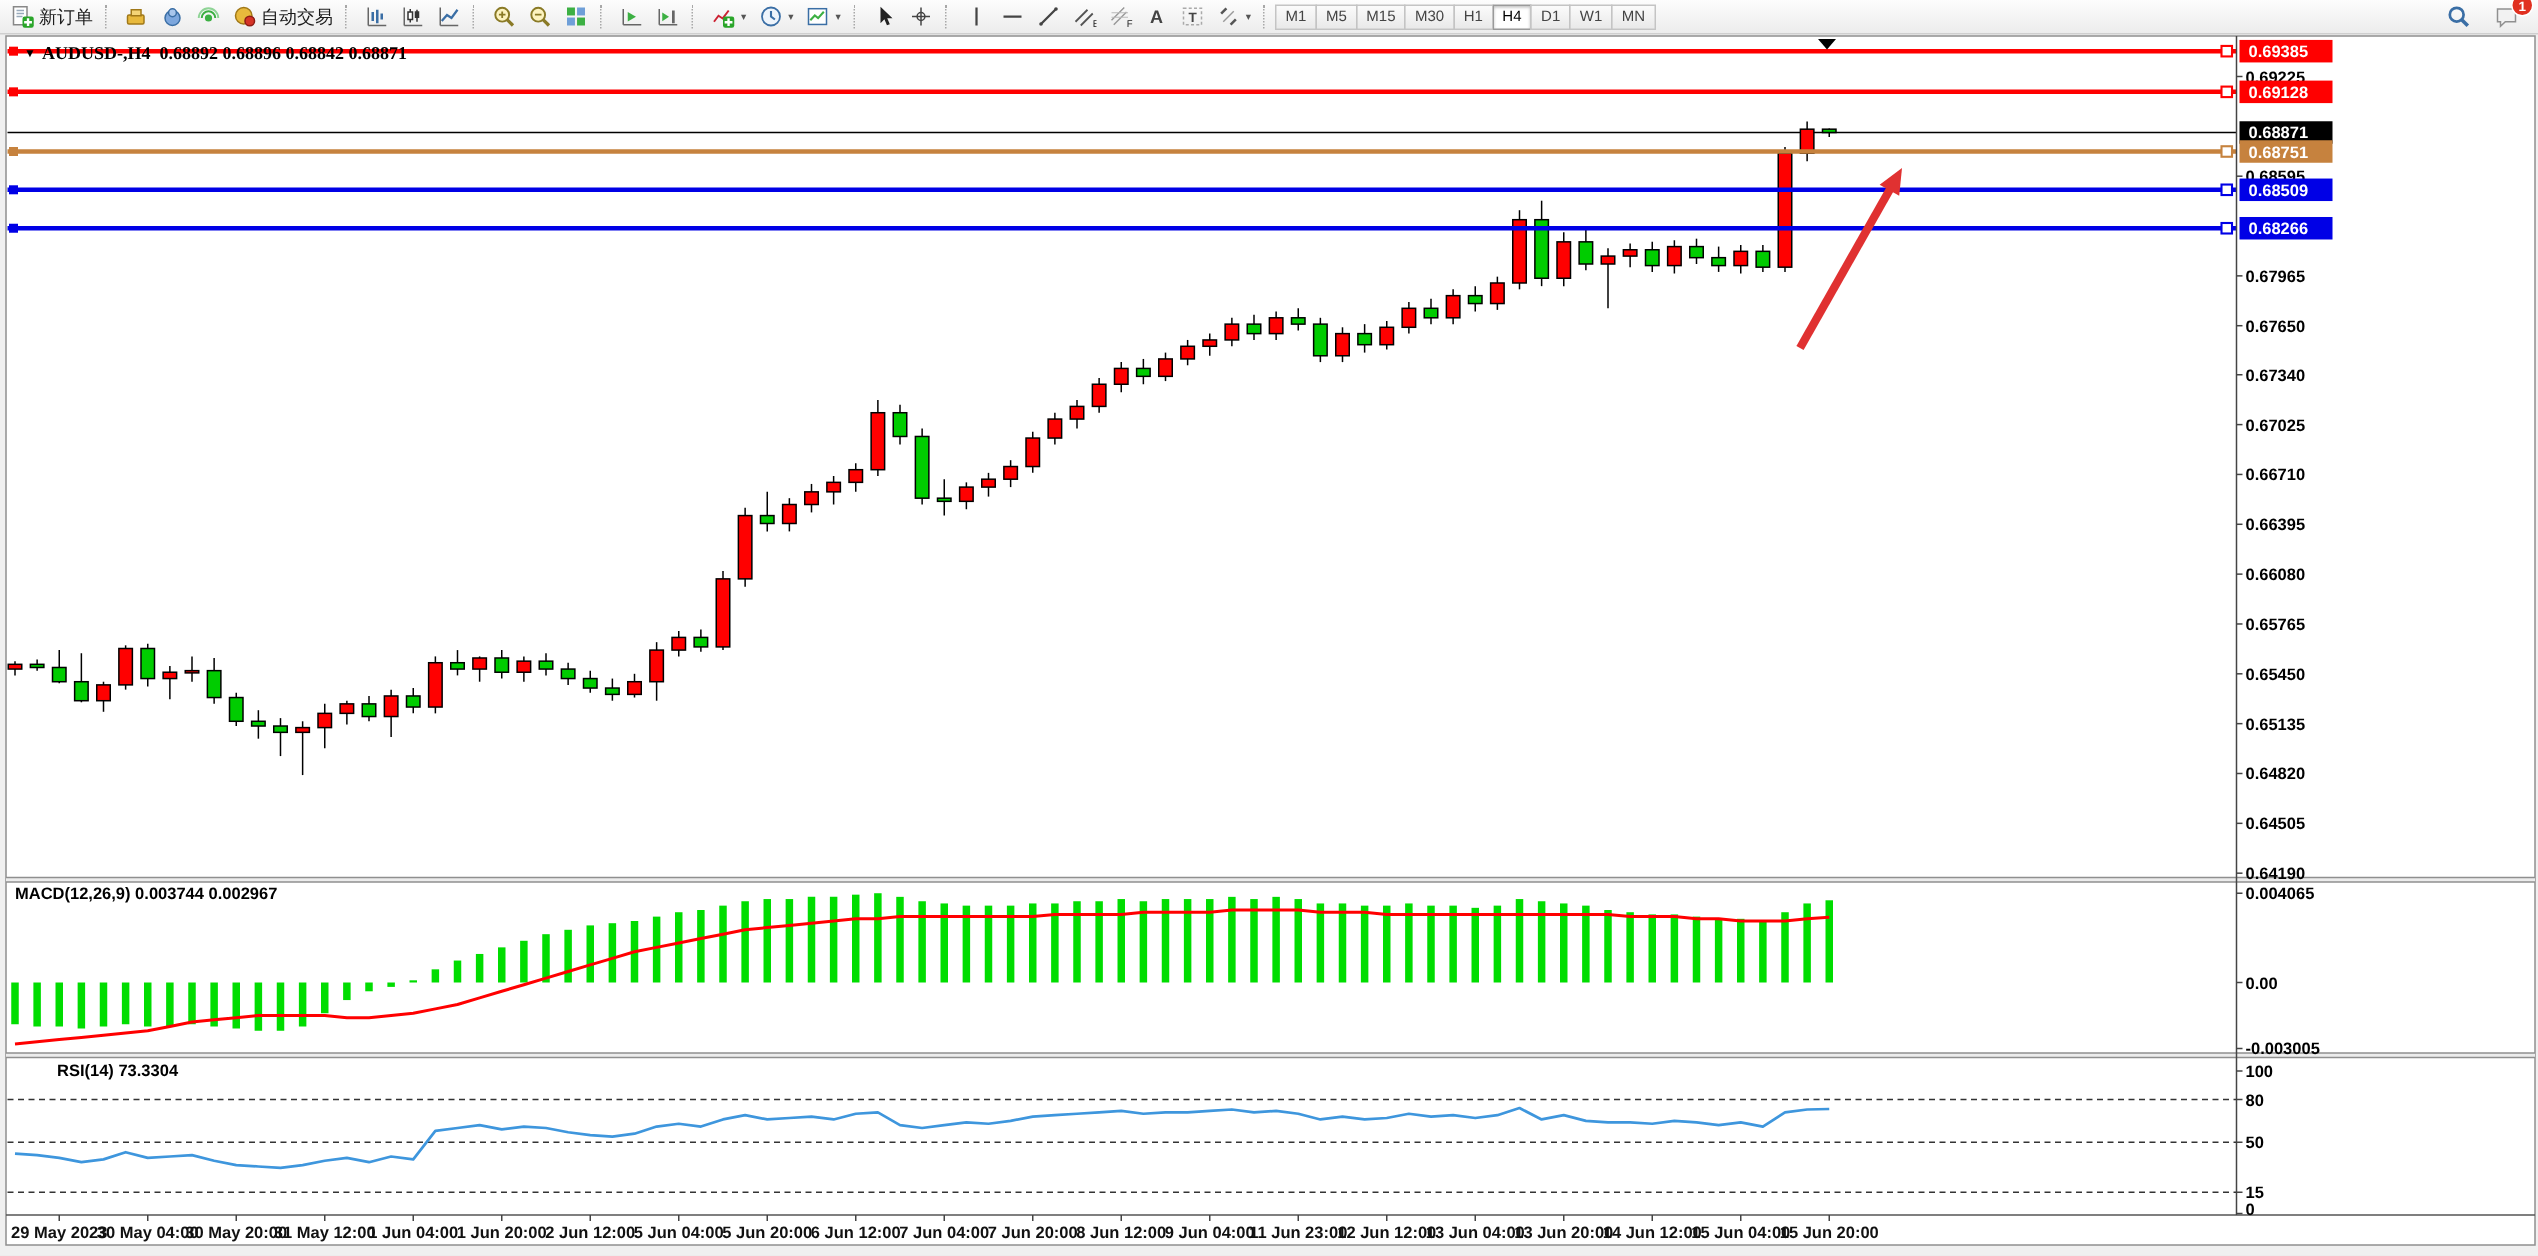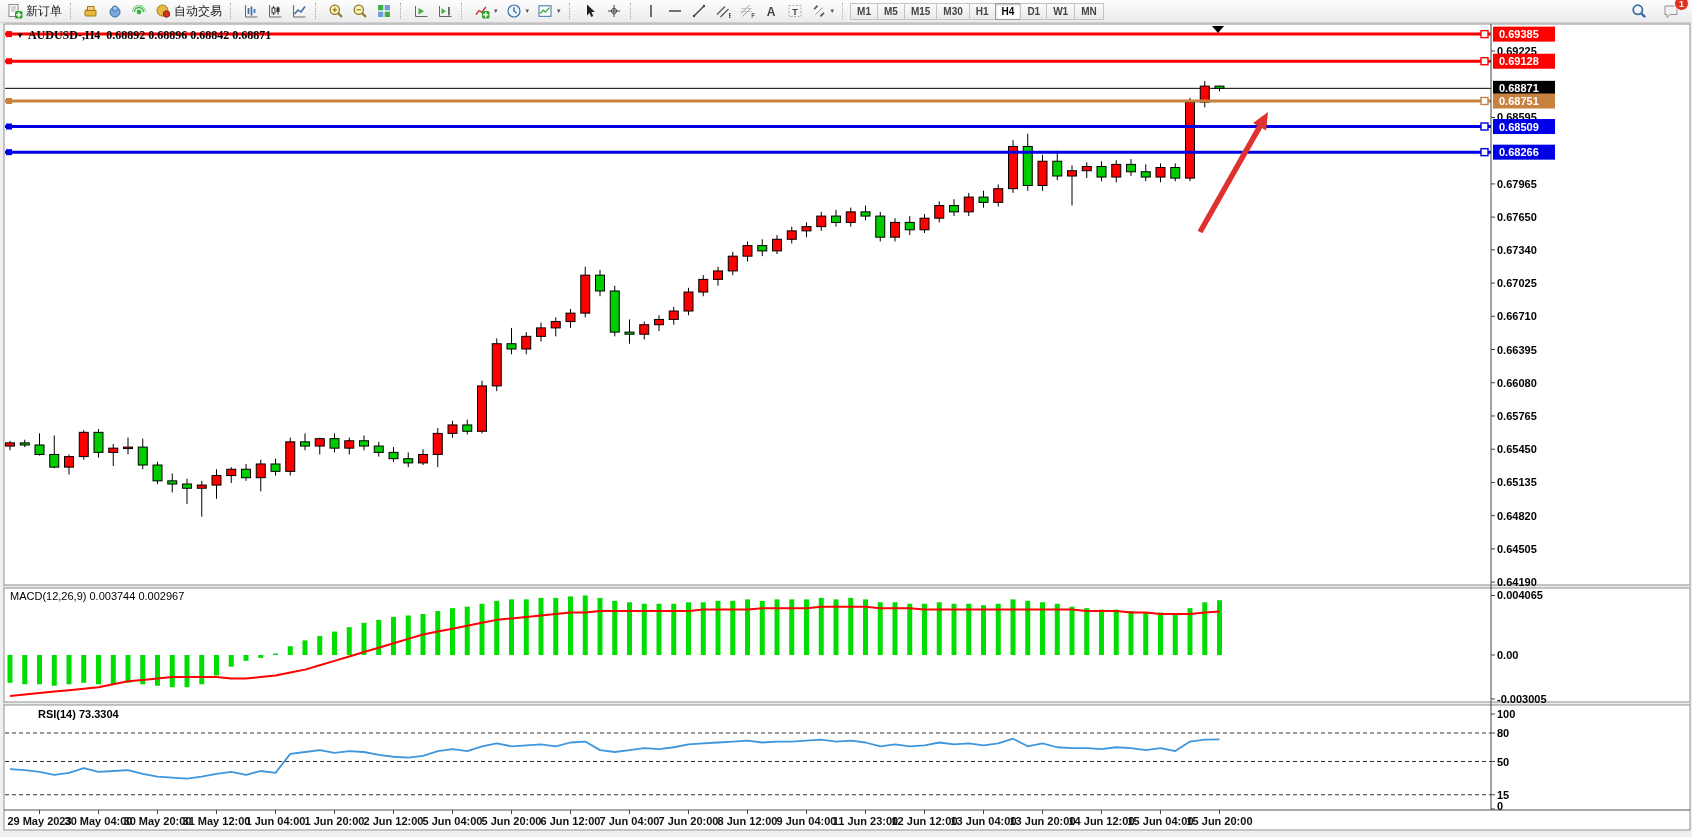--- a/index.html
+++ b/index.html
@@ -9,33 +9,33 @@
   .toolbar{position:absolute;left:0;top:0;width:1692px;height:23px;
            background:linear-gradient(#fdfdfd,#ececec);border-bottom:1px solid #cfcfcf;
            display:flex;align-items:center;padding:0 3px;box-sizing:border-box;z-index:5;}
   .tbtn{height:20px;display:flex;align-items:center;gap:3px;padding:0 3px;
         border:1px solid transparent;border-radius:2px;cursor:default;}
   .tbtn svg{display:block;}
   .tlabel{font-size:12px;color:#1a1a1a;white-space:nowrap;}
   .dd{font-size:7px;color:#555;margin-left:1px;}
   .sep{width:4px;height:16px;border-left:1px dotted #a8a8a8;margin:0 4px;}
   .tfgroup{display:flex;}
-  .tf{font-size:10px;font-weight:bold;color:#444;border:1px solid #c4c4c4;
+  .tf{font-size:10px;font-weight:normal;color:#444;border:1px solid #c4c4c4;
       padding:2px 6px;margin-left:-1px;background:linear-gradient(#fbfbfb,#e9e9e9);}
   .tf.active{background:#fff;border-color:#9a9a9a;box-shadow:inset 0 1px 2px rgba(0,0,0,.25);color:#000;}
   .tb-right{margin-left:auto;display:flex;align-items:center;gap:8px;padding-right:6px;}
   .chatwrap{position:relative;}
   .badge{position:absolute;top:-5px;right:-7px;background:#e03020;color:#fff;border-radius:50%;
          width:13px;height:13px;font-size:9px;font-weight:bold;display:flex;align-items:center;
          justify-content:center;border:1px solid #fff;}
   
   .overlay{position:absolute;z-index:3;white-space:nowrap;color:#000;}
   .chart-title{left:16px;top:28px;font-size:12px;font-weight:bold;font-family:Liberation Serif, serif;}
   .chart-title .tri{font-size:8px;vertical-align:1px;margin-right:4px;}
-  .macd-label{left:10px;top:590px;font-size:11px;font-weight:normal;}
+  .macd-label{left:10px;top:590px;font-size:11px;font-weight:bold;}
   .rsi-label{left:10px;top:708px;font-size:11px;font-weight:bold;padding-left:28px;}
   svg text{font-family:"Liberation Sans",sans-serif;}
 </style>
 </head>
 <body>
 
 <div class="app">
   <div class="toolbar" id="toolbar">
       <div class="tbtn">
         <svg width="16" height="16" viewBox="0 0 16 16">

